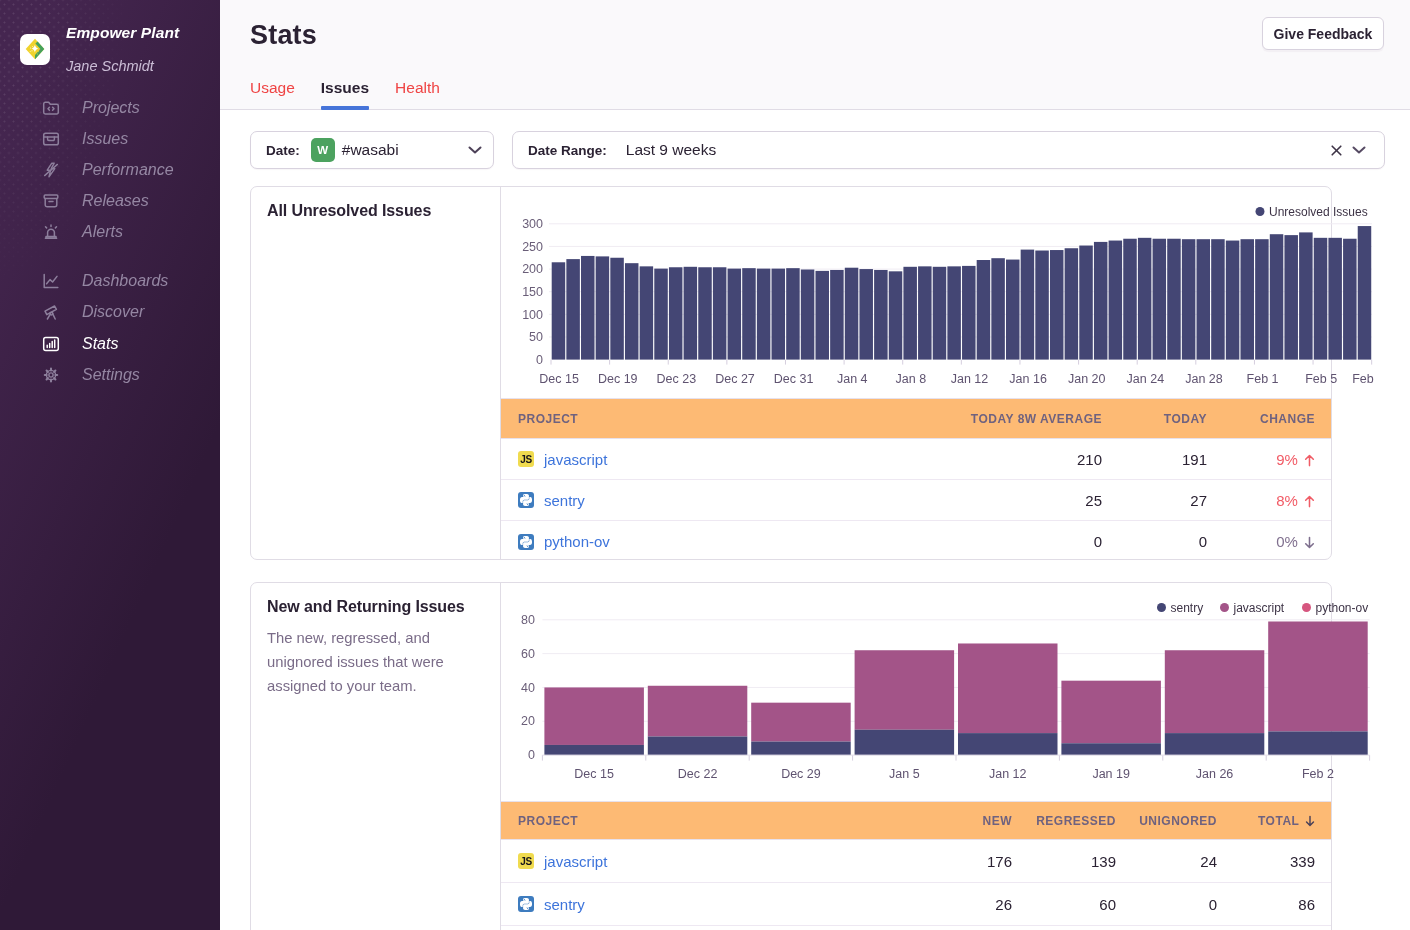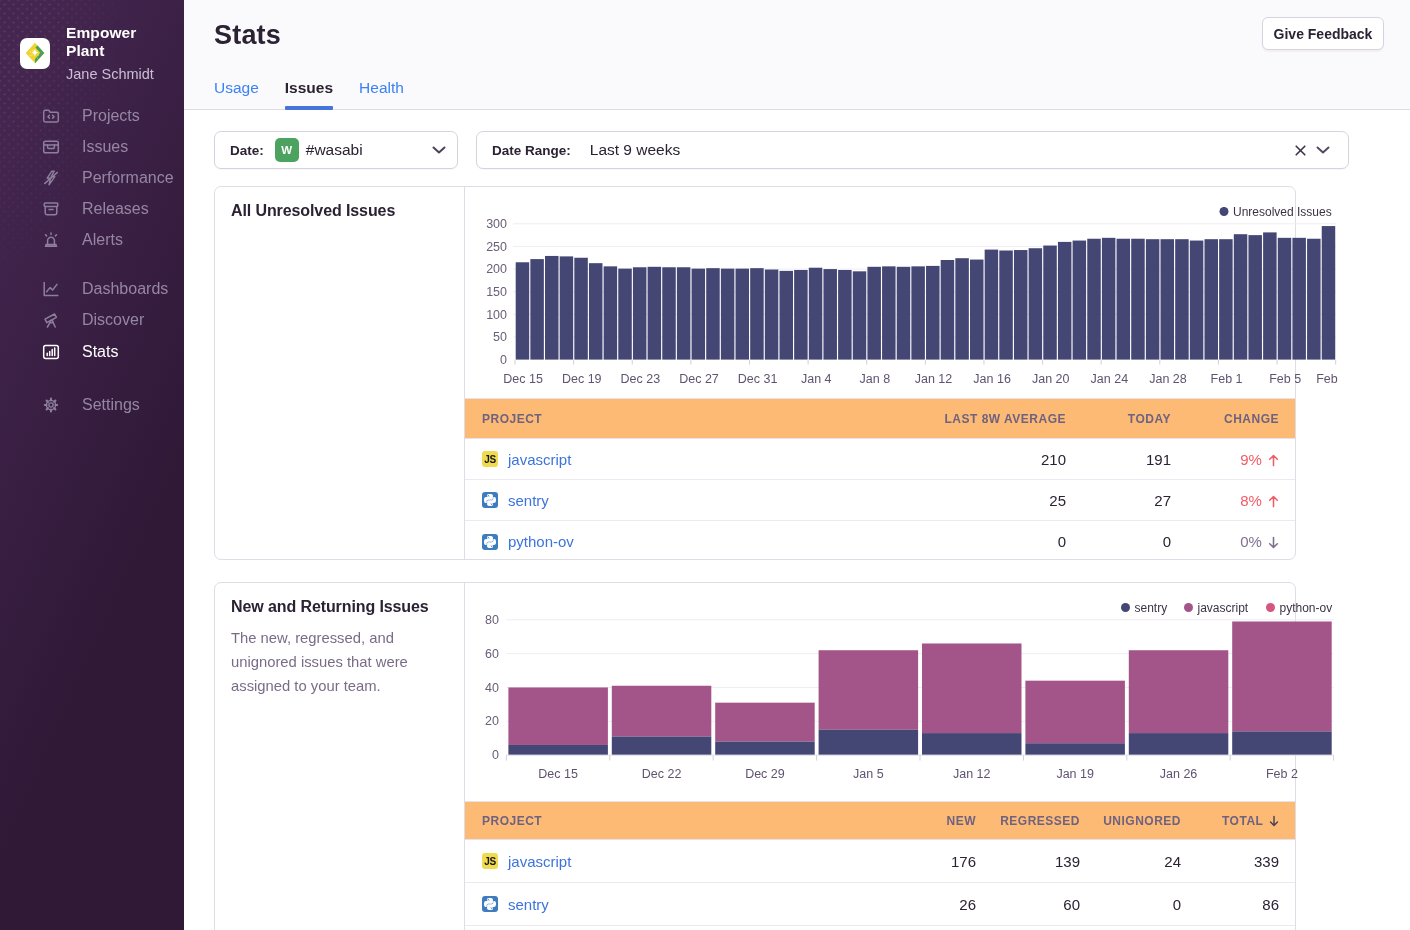--- a/index.html
+++ b/index.html
@@ -1,55 +1,55 @@
 <!DOCTYPE html>
 <html><head><meta charset="utf-8"><title>Stats</title>
 <style>
 * { margin:0; padding:0; box-sizing:border-box; }
 html,body { width:1410px; height:930px; overflow:hidden;
   font-family:"Liberation Sans",sans-serif; background:#fff; color:#2b2233; }
 .app { display:flex; width:1410px; height:930px; }
 
 
-.sidebar { position:relative; width:184px; height:930px; flex:none;
-  background:linear-gradient(294.17deg,#2f1937 35.57%,#452650 92.42%); }
+.sidebar { position:relative; width:220px; height:930px; flex:none;
+  background:linear-gradient(294.17deg,#2f1937 35.57%,#452650 92.42%);font-style:italic; }
 .dots { position:absolute; left:0; top:0; width:170px; height:430px;
   background-image:
     radial-gradient(circle, rgba(255,255,255,0.11) 0.9px, transparent 1.1px),
     radial-gradient(circle, rgba(255,255,255,0.11) 0.9px, transparent 1.1px);
   background-size:9px 9px, 9px 9px;
   background-position:0 0, 4.5px 4.5px;
   -webkit-mask-image:radial-gradient(125% 110% at 0% 0%, #000 20%, transparent 62%);
   mask-image:radial-gradient(125% 110% at 0% 0%, #000 20%, transparent 62%);}
 .org { position:relative; display:flex; align-items:center; padding:24px 16px 0 20px; }
 .orglogo { width:30px; height:31px; background:#fff; border-radius:7px; flex:none;
   display:flex; align-items:center; justify-content:center; }
 .orgtext { margin-left:16px; }
 .orgname { font-size:15.5px; font-weight:700; color:#fff; letter-spacing:.1px; }
-.orguser { font-size:14.5px; color:#cbbdd6; margin-top:6px; }
+.orguser { font-size:14.5px; color:#cbbdd6; margin-top:16px; }
 .nav { position:relative; margin-top:18px; }
 .nitem { display:flex; align-items:center; height:31px; padding-left:42px;
   color:#9587a3; font-size:16px; }
 .nitem .nico { flex:none; color:#8d7f9c; }
 .nitem span { margin-left:22px; }
 .nitem.active { color:#fff; }
 .nitem.active .nico { color:#fff; }
 
 
 .main { flex:1; position:relative; }
 .phead { height:110px; background:#faf9fb; border-bottom:1px solid #e0dce5; position:relative; }
 .phead h1 { position:absolute; left:30px; top:20px; font-size:27px; font-weight:700;
   color:#2b2233; letter-spacing:.2px; }
 .fbbtn { position:absolute; right:26px; top:17px; width:122px; height:33px;
   background:#fff; border:1px solid #d8d2de; border-radius:6px;
   font-size:14px; font-weight:700; color:#2b2233; display:flex;
   align-items:center; justify-content:center;
   box-shadow:0 2px 1px rgba(64,34,84,0.04); }
 .tabs { position:absolute; left:30px; bottom:0; display:flex; }
-.tab { font-size:15.5px; color:#3b82f6; margin-right:26px; padding-bottom:12px; padding-top:0; position:relative; }
+.tab { font-size:15.5px; color:#ef4444; margin-right:26px; padding-bottom:12px; padding-top:0; position:relative; }
 .tab.active { font-weight:700; color:#2b2233; }
 .tab.active:after { content:""; position:absolute; left:0; right:0; bottom:0;
   height:4px; background:#4674d9; border-radius:1px; bottom:-1px; }
 
 .content { position:relative; }
 .chart svg { display:block; }
 
 
 .filters { position:absolute; left:30px; top:21px; display:flex; }
 .fbox { height:38px; background:#fff; border:1px solid #d8d2de; border-radius:7px;
@@ -181,21 +181,21 @@
           </svg>
           <span>Discover</span>
         </div>
         <div class="nitem active" style="margin-top:1px">
           <svg class="nico" width="18" height="18" viewBox="0 0 18 18" fill="none" stroke="currentColor" stroke-width="1.5" stroke-linecap="round" stroke-linejoin="round">
             <rect x="1.7" y="2.6" width="14.6" height="12.8" rx="2"></rect>
             <path d="M5.2 12.6v-2.4M7.7 12.6V8.4M10.2 12.6V6.6M12.7 12.6V5"></path>
           </svg>
           <span>Stats</span>
         </div>
-        <div class="nitem" style="margin-top:22px">
+        <div class="nitem" style="margin-top:0">
           <svg class="nico" width="18" height="18" viewBox="0 0 18 18" fill="none" stroke="currentColor" stroke-width="1.5" stroke-linecap="round" stroke-linejoin="round">
             <circle cx="9" cy="9" r="2.1" stroke-width="1.4"></circle>
             <circle cx="9" cy="9" r="4.6" stroke-width="1.4"></circle>
             <path d="M9 4.4V2.6M9 15.4v-1.8M4.6 9H2.8M15.2 9h-1.8M5.9 5.9 4.6 4.6M13.4 13.4l-1.3-1.3M12.1 5.9l1.3-1.3M4.6 13.4l1.3-1.3" stroke-width="2.1"></path>
           </svg>
           <span>Settings</span>
         </div>
       </nav>
   </aside>
   <div class="main">
@@ -338,21 +338,21 @@
                 <text x="644.35" y="195.5" text-anchor="middle" class="axl2">Jan 24</text>
                 <text x="702.97" y="195.5" text-anchor="middle" class="axl2">Jan 28</text>
                 <text x="761.59" y="195.5" text-anchor="middle" class="axl2">Feb 1</text>
                 <text x="820.21" y="195.5" text-anchor="middle" class="axl2">Feb 5</text>
                 <text x="862" y="195.5" text-anchor="middle" class="axl2">Feb</text>
 </svg>
             </div>
           <div class="ptable">
             <div class="trow thead">
                 <div class="c-proj">PROJECT</div>
-                <div class="cnum c1">LAST 8W AVERAGE</div>
+                <div class="cnum c1">TODAY 8W AVERAGE</div>
                 <div class="cnum c2">TODAY</div>
                 <div class="cnum c3">CHANGE</div>
               </div>
             <div class="trow">
                 <div class="c-proj">
                   <span class="pic js">JS</span>
                   <span class="plink">javascript</span>
                 </div>
                 <div class="cnum c1">210</div>
                 <div class="cnum c2">191</div>

